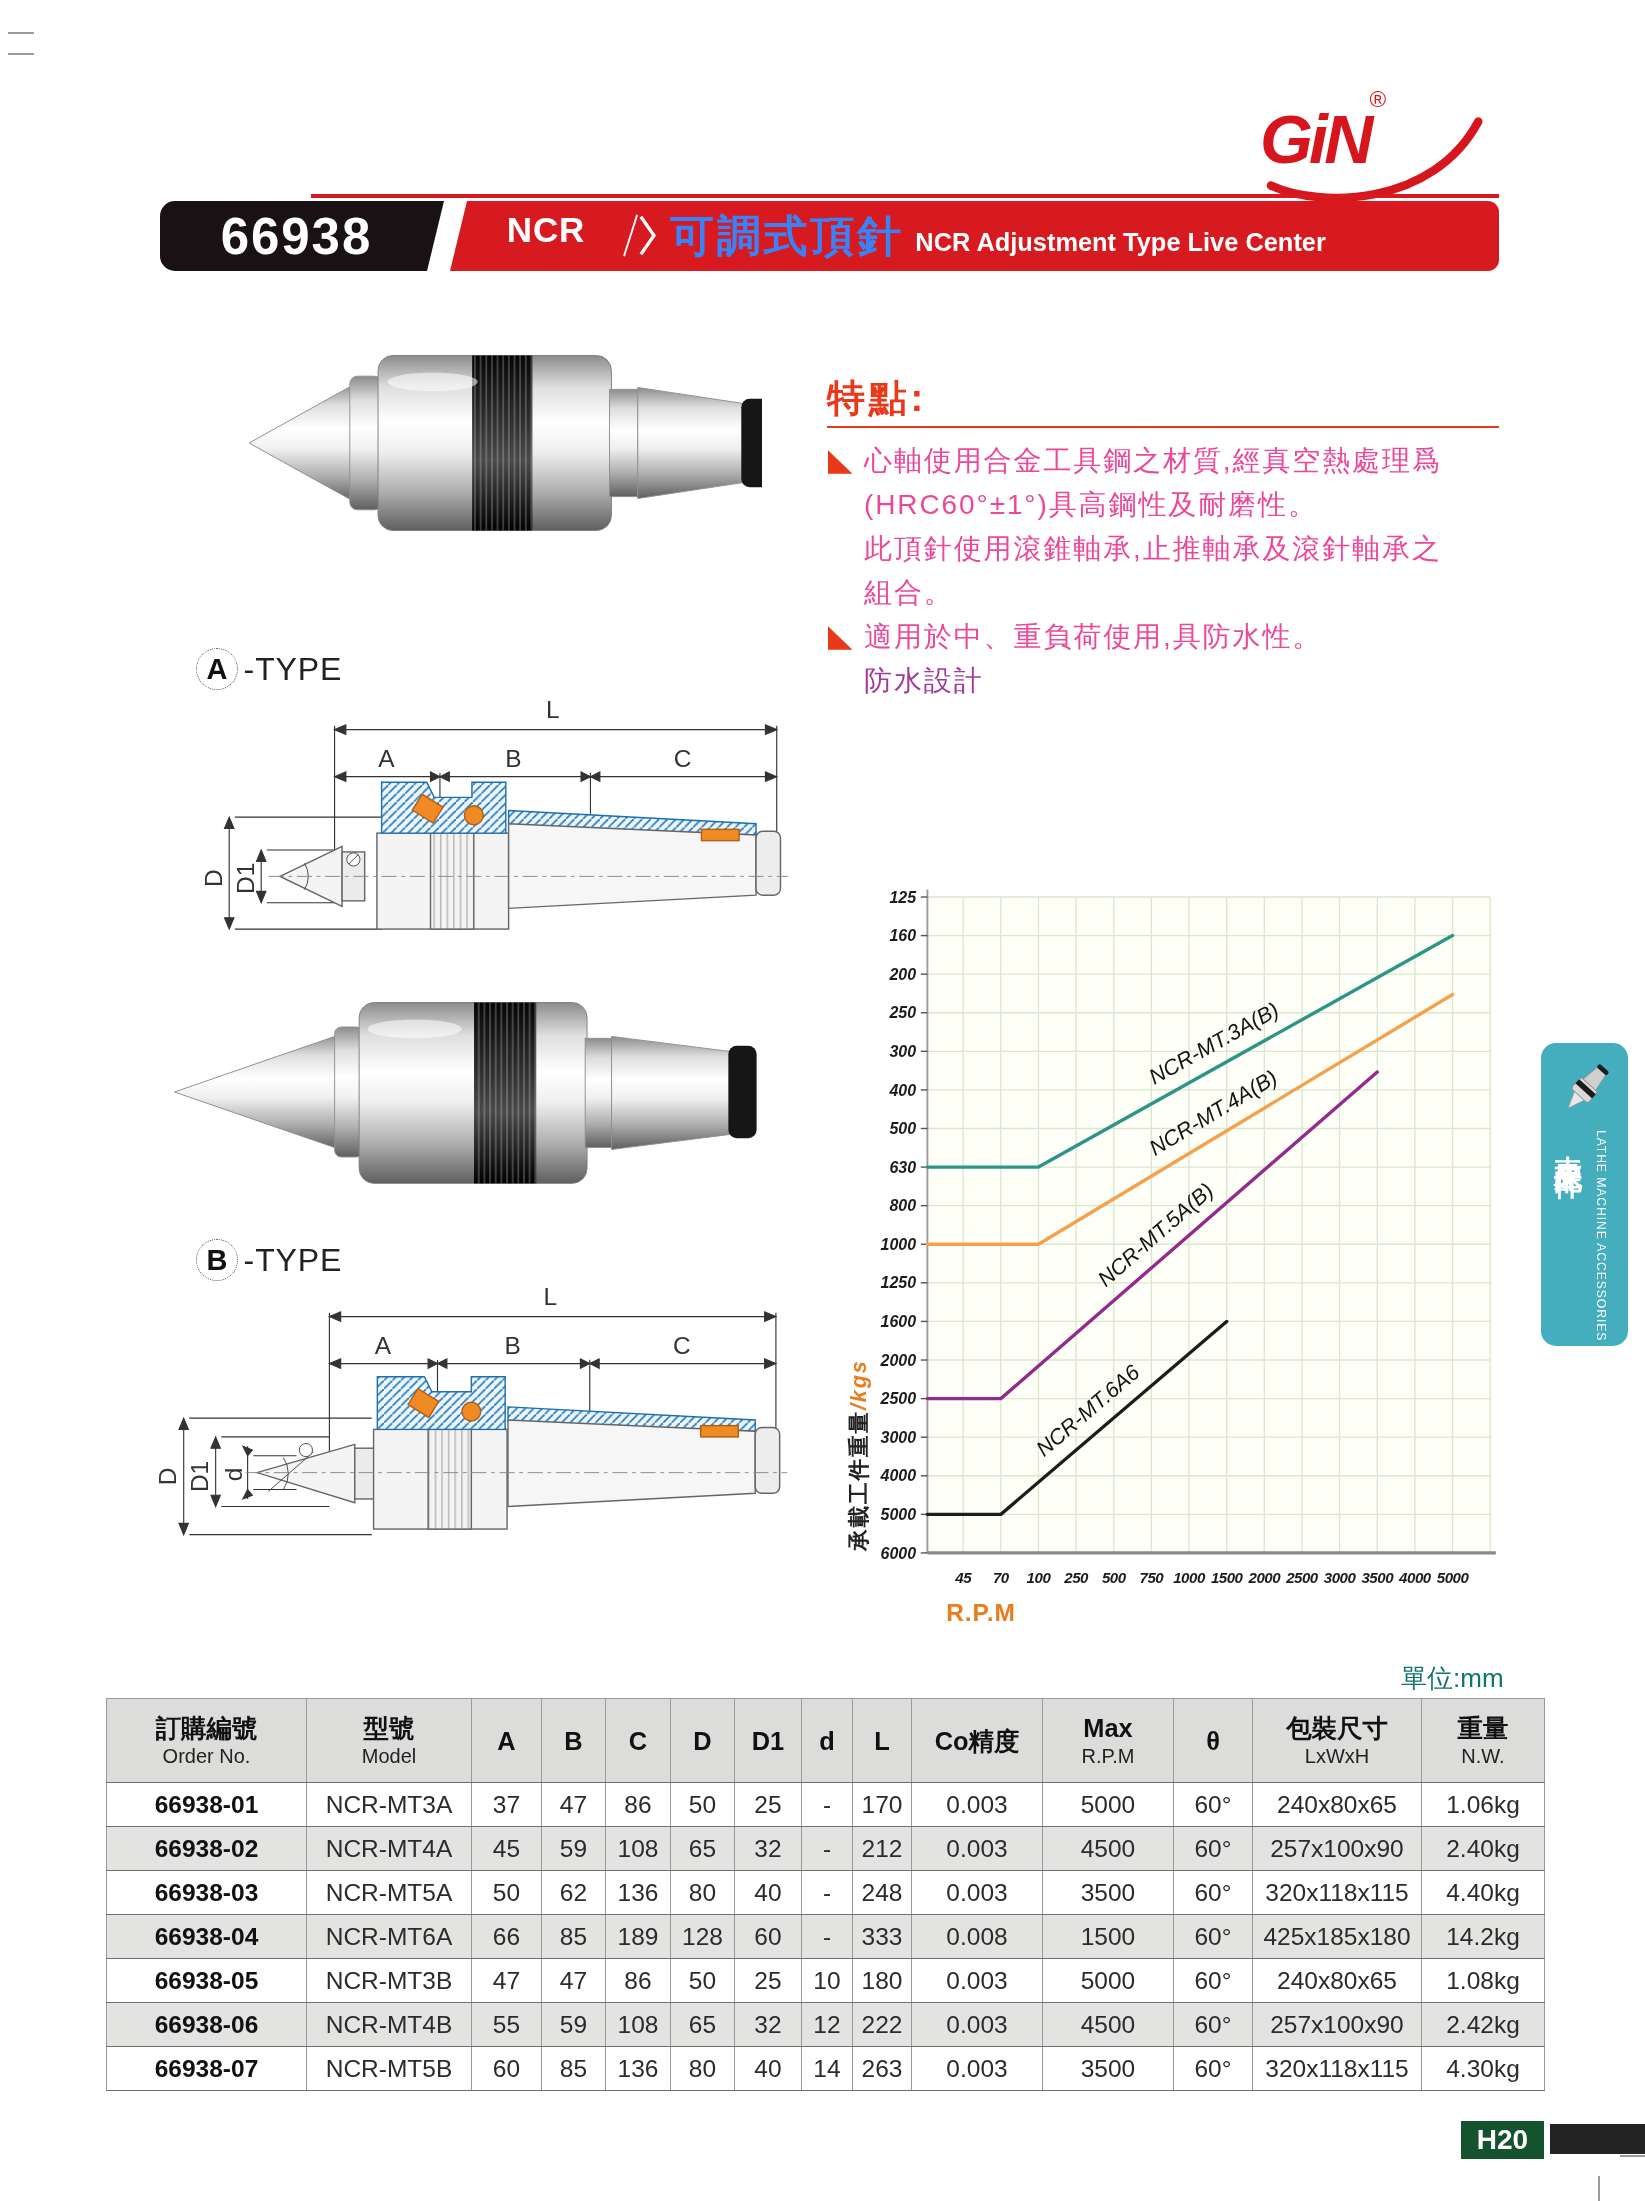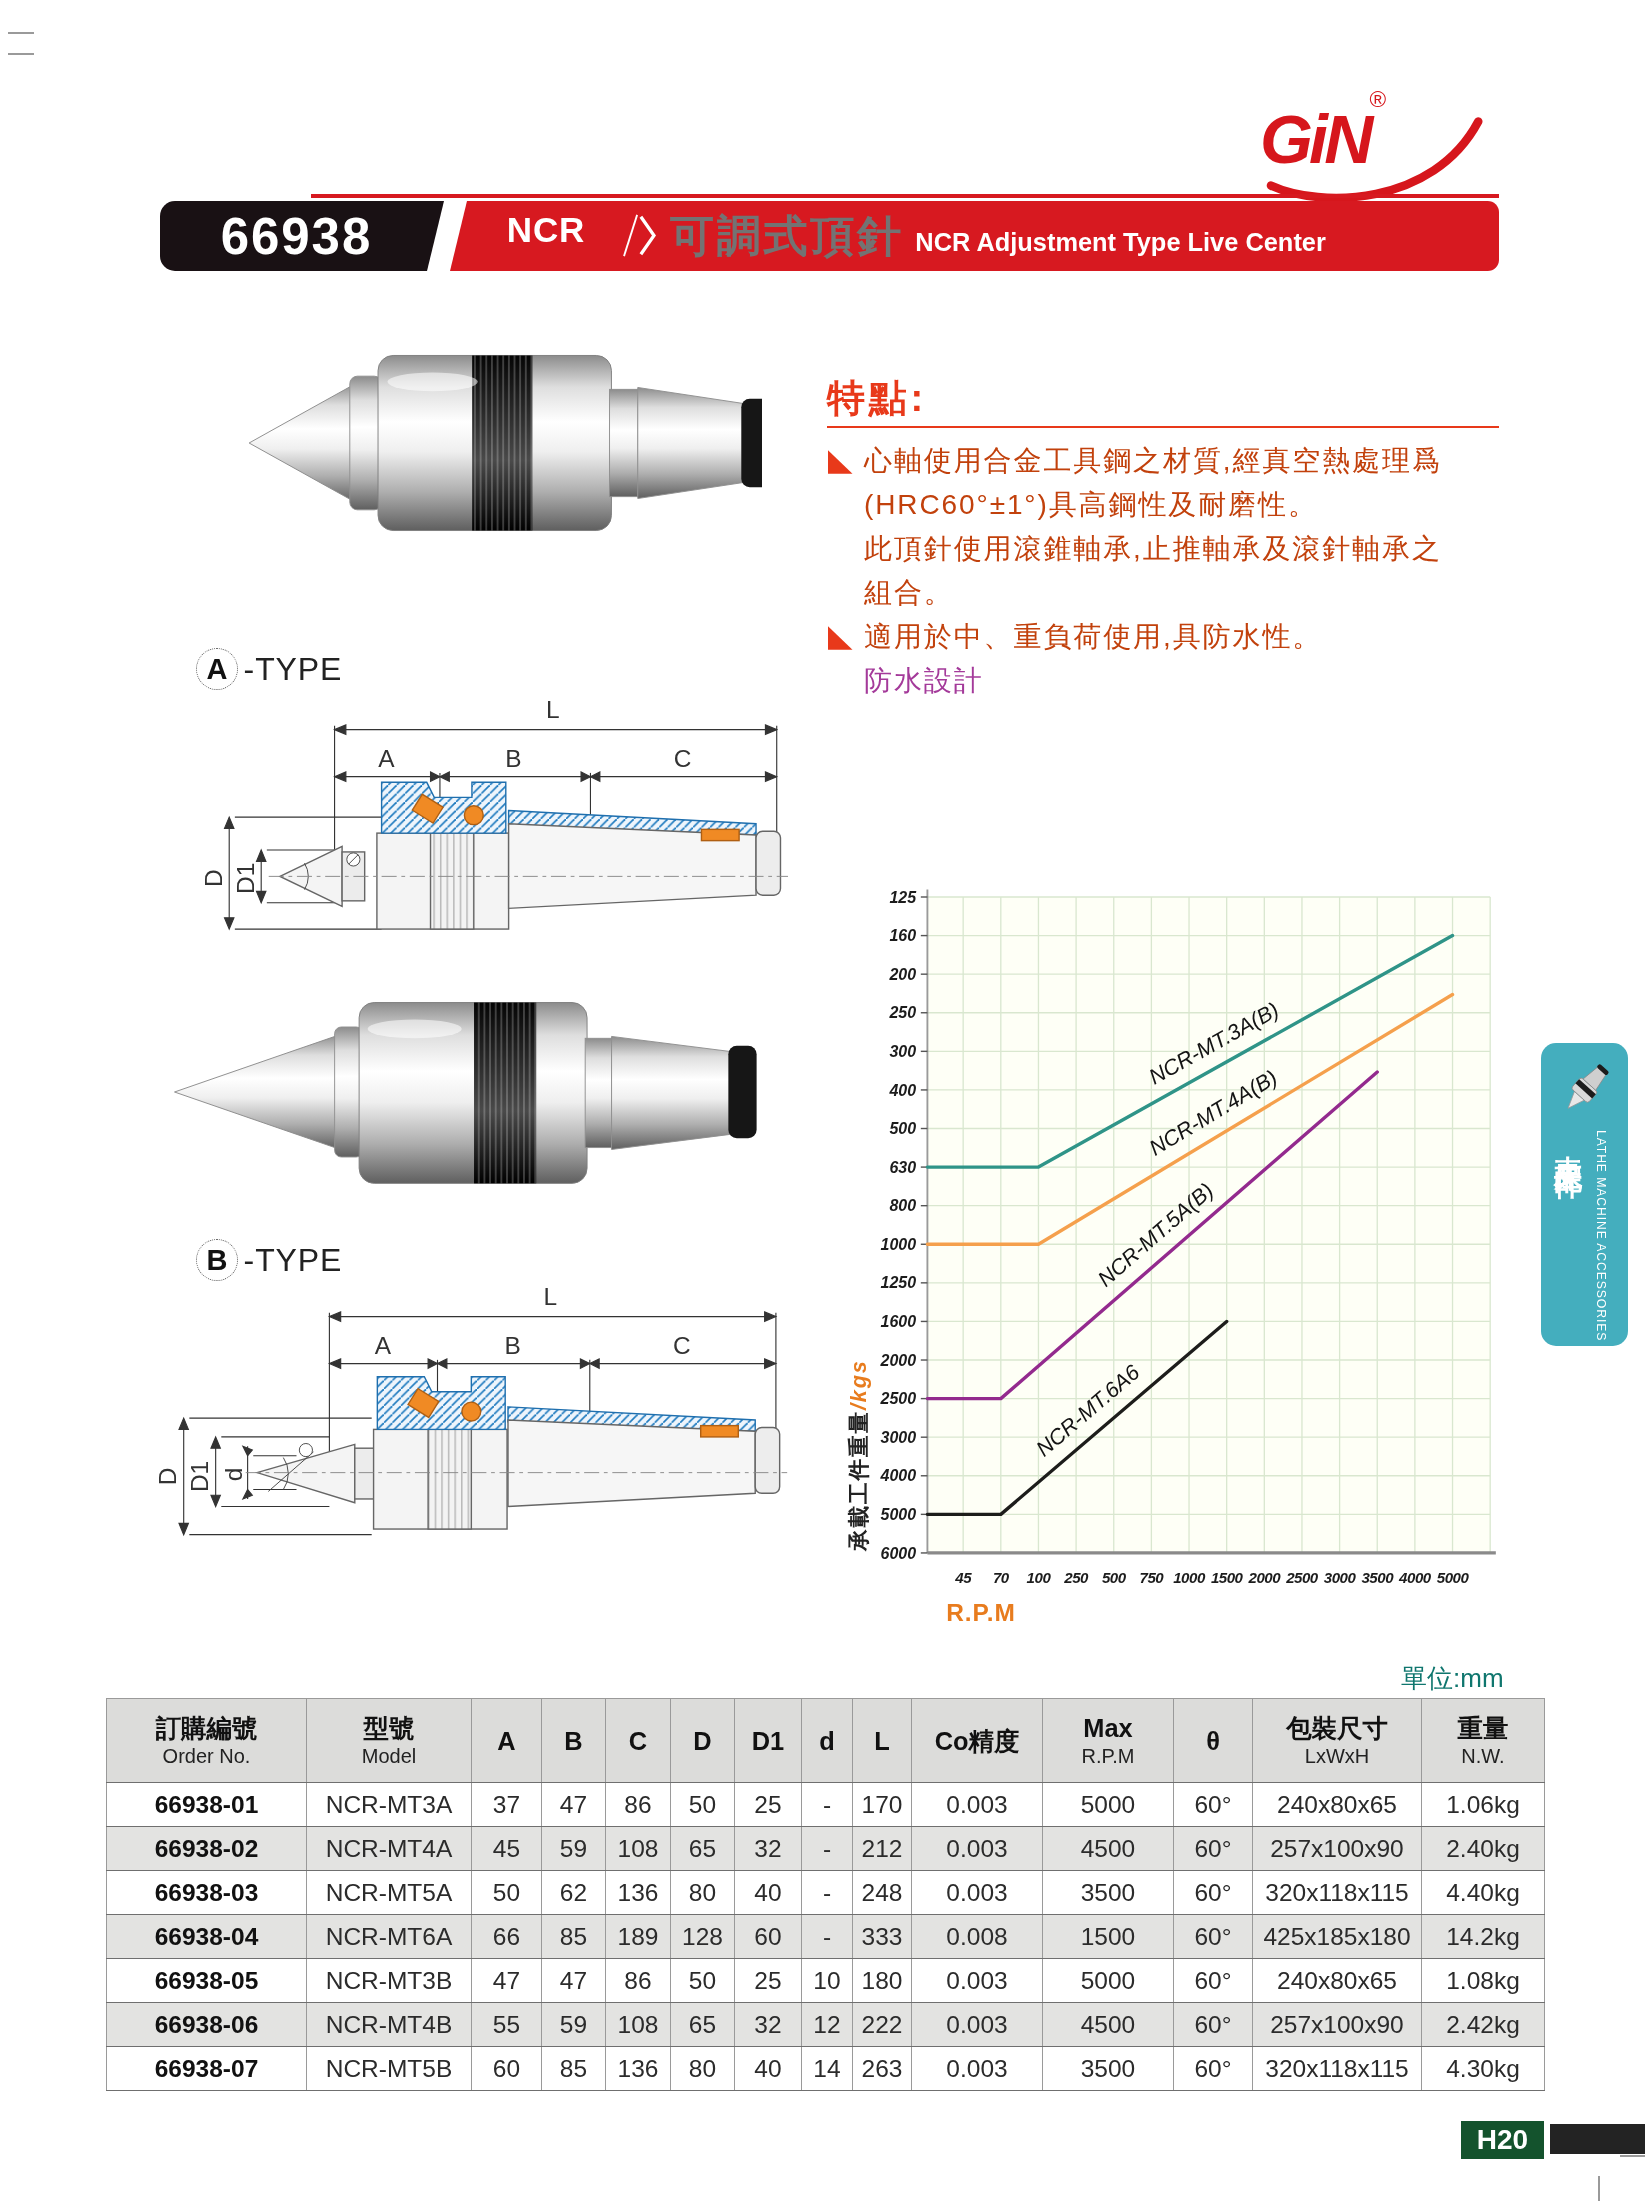--- a/index.html
+++ b/index.html
@@ -23,33 +23,33 @@
   #banner-black{left:160px;top:201px;width:284px;height:70px;background:#19ral;background:#191114;
     border-radius:15px 0 0 15px;clip-path:polygon(0 0,100% 0,calc(100% - 17px) 100%,0 100%);}
   #banner-red{left:450px;top:201px;width:1049px;height:70px;background:#d71920;
     border-radius:0 11.3px 11.3px 0;clip-path:polygon(17px 0,100% 0,100% 100%,0 100%);}
   #banner-code{left:160px;top:201px;width:273px;height:70px;display:flex;align-items:center;justify-content:center;
     color:#fff;font-size:51px;font-weight:bold;letter-spacing:1.9px;}
   #banner-ncr{left:480px;top:201px;width:132px;height:58px;display:flex;align-items:center;justify-content:center;
     color:#fff;font-size:35px;font-weight:bold;letter-spacing:0.9px;}
   #banner-chevron{left:620px;top:213px;}
   #banner-titles{left:670px;top:201px;height:70px;display:flex;align-items:baseline;gap:11.3px;padding-top:7.5px;box-sizing:border-box;}
-  #banner-title-zh{color:#737373;font-size:44px;font-weight:bold;letter-spacing:2.8px;line-height:53px;text-align:center;}
+  #banner-title-zh{color:#3b82f6;font-size:44px;font-weight:bold;letter-spacing:2.8px;line-height:53px;text-align:center;}
   #banner-title-en{color:#fff;font-size:25.4px;font-weight:bold;}
 
   
   .type-label{display:flex;align-items:center;gap:5.6px;}
   .type-circle{width:40px;height:40px;border:1.9px dotted #555;border-radius:50%;display:flex;align-items:center;justify-content:center;
     font-size:29px;font-weight:bold;color:#111;}
   .type-suffix{font-size:32px;color:#222;letter-spacing:0.9px;}
 
   
   #feat-head{left:827px;top:373px;font-size:38px;font-weight:bold;color:#e8391a;letter-spacing:3.8px;}
   #feat-rule{left:827px;top:426px;width:672px;height:1.9px;background:#e8391a;}
-  .feat-line{position:relative;font-size:28px;line-height:44px;color:#c2410c;letter-spacing:1.9px;white-space:nowrap;}
+  .feat-line{position:relative;font-size:28px;line-height:44px;color:#ec4899;letter-spacing:1.9px;white-space:nowrap;}
   .bullet{position:absolute;left:-36px;top:11.3px;width:24.5px;height:23.5px;background:#e8391a;
     clip-path:polygon(0 0,100% 100%,0 100%);}
   .purple{color:#a43a9a;font-family:Liberation Serif, serif;}
 
   
   #chart{left:838px;top:880px;width:687px;height:753px;overflow:visible;}
   #chart svg{overflow:visible;}
 
   
   #side-tab{left:1541px;top:1043px;width:87px;height:303px;background:#44aebe;border-radius:15px;}

